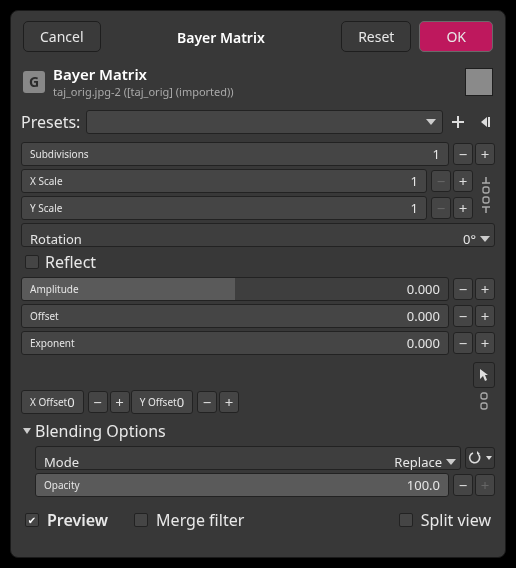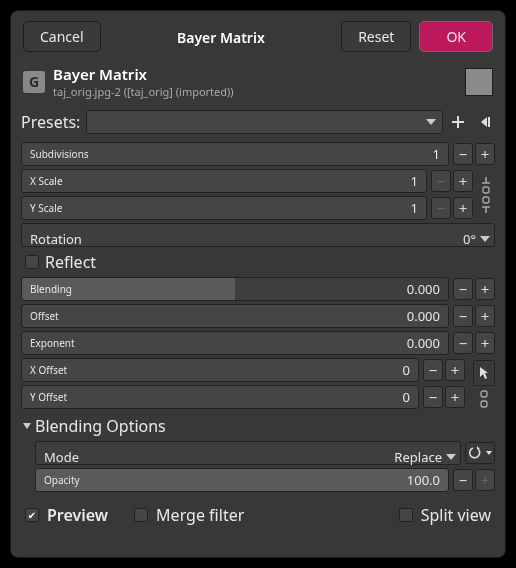--- a/index.html
+++ b/index.html
@@ -142,21 +142,21 @@
       <div class="tri"></div>
     </div>
 
     <div class="checkbox-row">
       <div class="chk"></div>
       <span class="lbl">Reflect</span>
     </div>
 
     <div class="row">
       <div class="slider half">
-        <span class="name">Blending</span>
+        <span class="name">Amplitude</span>
         <span class="val">0.000</span>
       </div>
       <div class="stepper">
         <div class="stepbtn">−</div>
         <div class="stepbtn">+</div>
       </div>
     </div>
 
     <div class="row">
       <div class="slider">
@@ -174,21 +174,21 @@
         <span class="name">Exponent</span>
         <span class="val">0.000</span>
       </div>
       <div class="stepper">
         <div class="stepbtn">−</div>
         <div class="stepbtn">+</div>
       </div>
     </div>
 
     <div class="row">
-      <div style="flex:1; display:flex; flex-direction:column; gap:1px;">
+      <div style="flex:1; display:flex; flex-direction:row; gap:1px;margin-top:32px;">
         <div class="row">
           <div class="slider">
             <span class="name">X Offset</span>
             <span class="val">0</span>
           </div>
           <div class="stepper">
             <div class="stepbtn">−</div>
             <div class="stepbtn">+</div>
           </div>
         </div>

